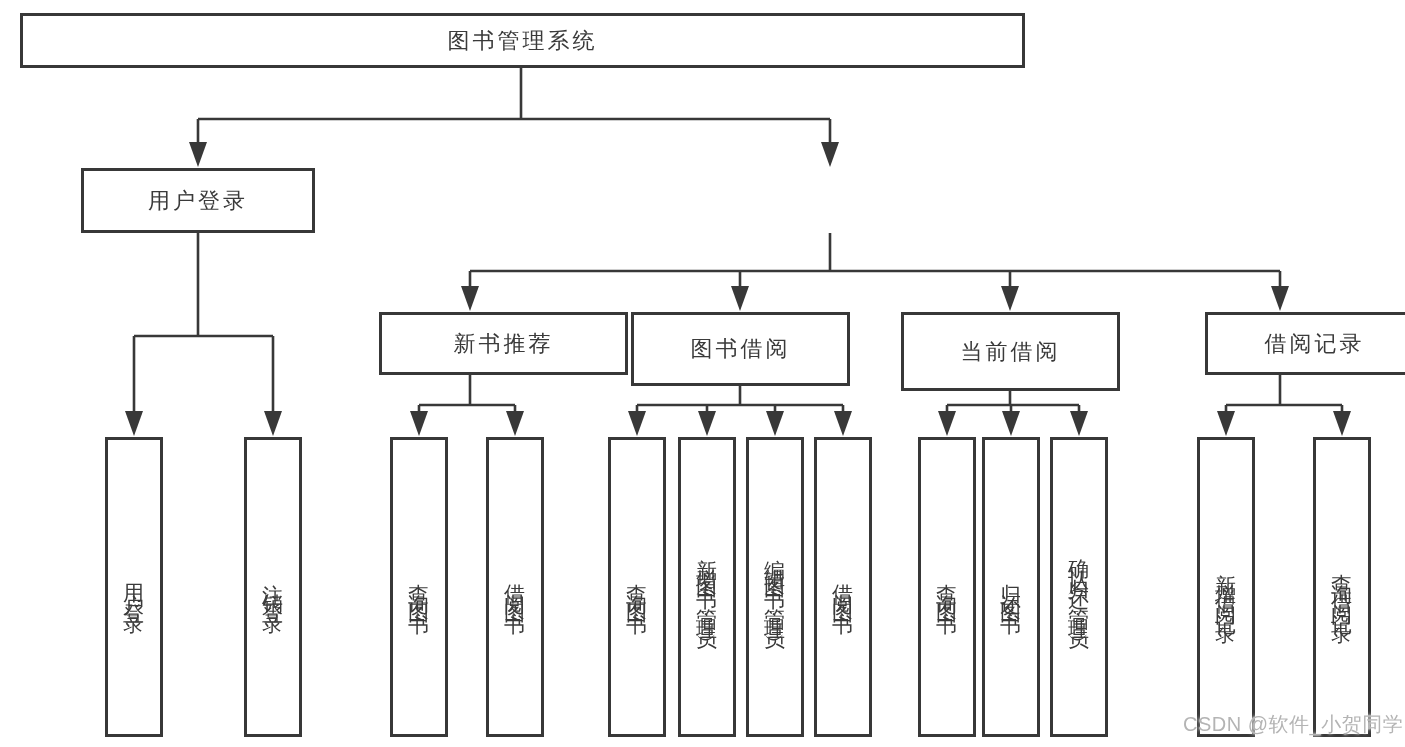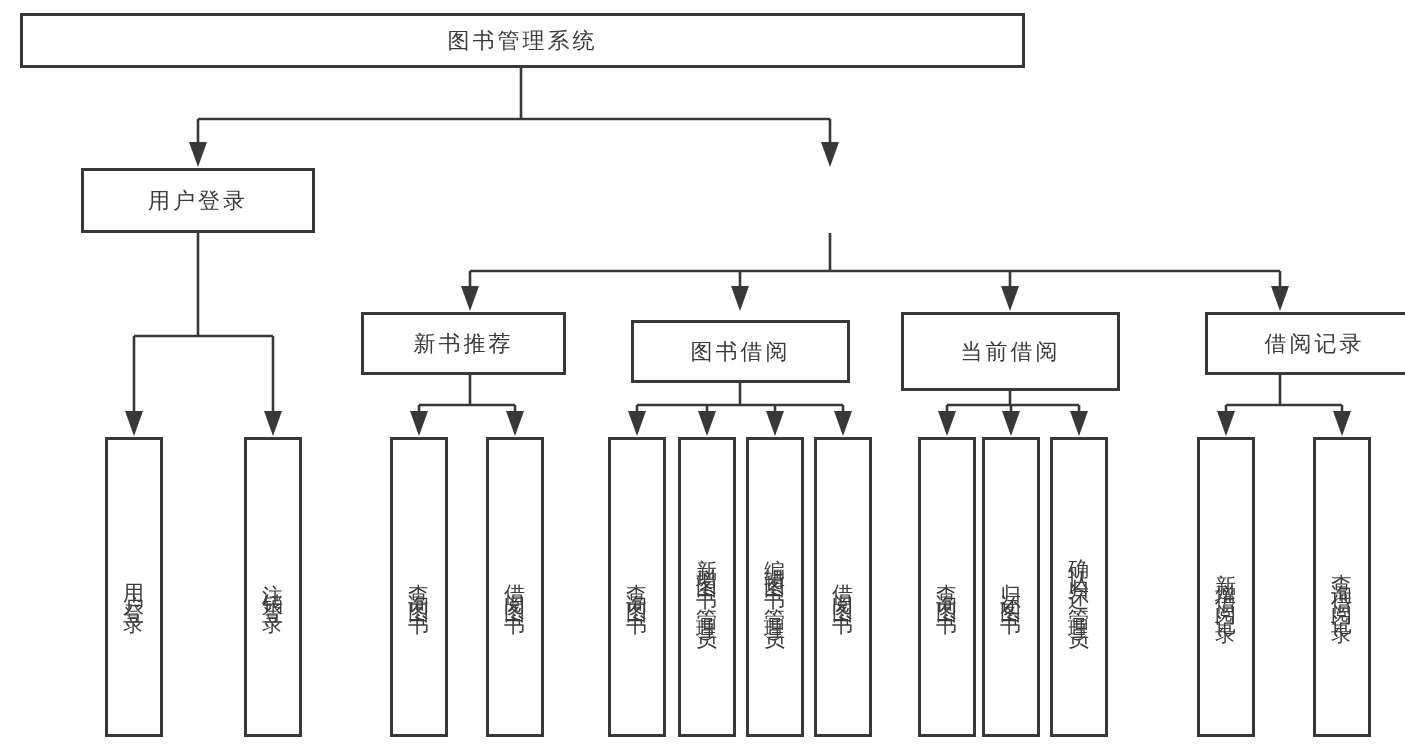--- a/index.html
+++ b/index.html
@@ -86,22 +86,22 @@
       <polygon points="1070,411 1088,411 1079,436"></polygon>
       <polygon points="1217,411 1235,411 1226,436"></polygon>
       <polygon points="1333,411 1351,411 1342,436"></polygon>
     </g>
   </svg>
 
   <div class="box h" style="left:20px;top:13px;width:1005px;height:55px">图书管理系统</div>
 
   <div class="box h" style="left:81px;top:168px;width:234px;height:65px">用户登录</div>
 
-  <div class="box h" style="left:361px;top:312px;width:205px;height:63px">新书推荐</div>
-  <div class="box h" style="left:631px;top:320px;width:219px;height:63px">图书借阅</div>
+  <div class="box h" style="left:379px;top:312px;width:249px;height:63px">新书推荐</div>
+  <div class="box h" style="left:631px;top:312px;width:219px;height:74px">图书借阅</div>
   <div class="box h" style="left:901px;top:312px;width:219px;height:79px">当前借阅</div>
   <div class="box h" style="left:1205px;top:312px;width:219px;height:63px">借阅记录</div>
 
   <div class="box v" style="left:105px;top:437px;width:58px;height:300px">用户登录</div>
   <div class="box v" style="left:244px;top:437px;width:58px;height:300px">注销登录</div>
 
   <div class="box v" style="left:390px;top:437px;width:58px;height:300px">查询图书</div>
   <div class="box v" style="left:486px;top:437px;width:58px;height:300px">借阅图书</div>
 
   <div class="box v" style="left:608px;top:437px;width:58px;height:300px">查询图书</div>
@@ -109,14 +109,15 @@
   <div class="box v" style="left:746px;top:437px;width:58px;height:300px">编辑图书（管理员）</div>
   <div class="box v" style="left:814px;top:437px;width:58px;height:300px">借阅图书</div>
 
   <div class="box v" style="left:918px;top:437px;width:58px;height:300px">查询图书</div>
   <div class="box v" style="left:982px;top:437px;width:58px;height:300px">归还图书</div>
   <div class="box v" style="left:1050px;top:437px;width:58px;height:300px">确认归还（管理员）</div>
 
   <div class="box v" style="left:1197px;top:437px;width:58px;height:300px">新增借阅记录</div>
   <div class="box v" style="left:1313px;top:437px;width:58px;height:300px">查询借阅记录</div>
 
+  <div class="watermark">CSDN @软件_小贺同学</div>
 
 </div>
 
 </body></html>

